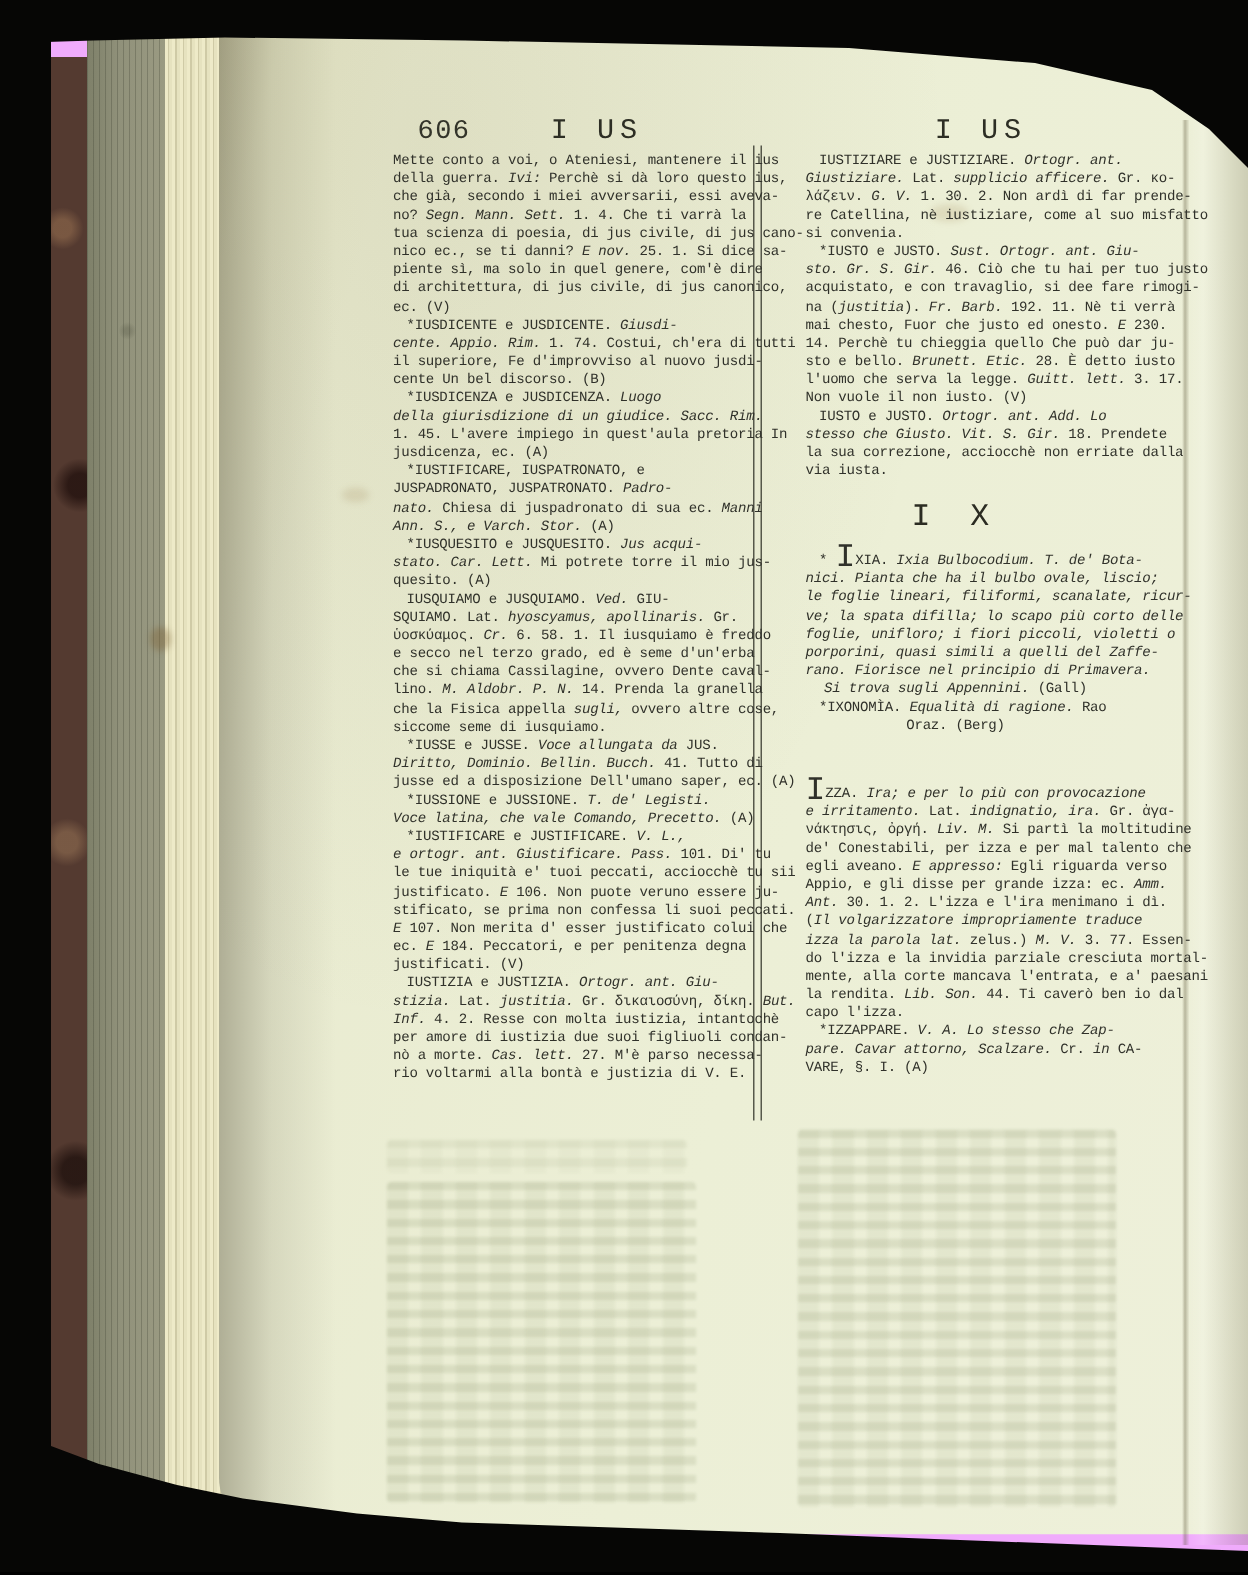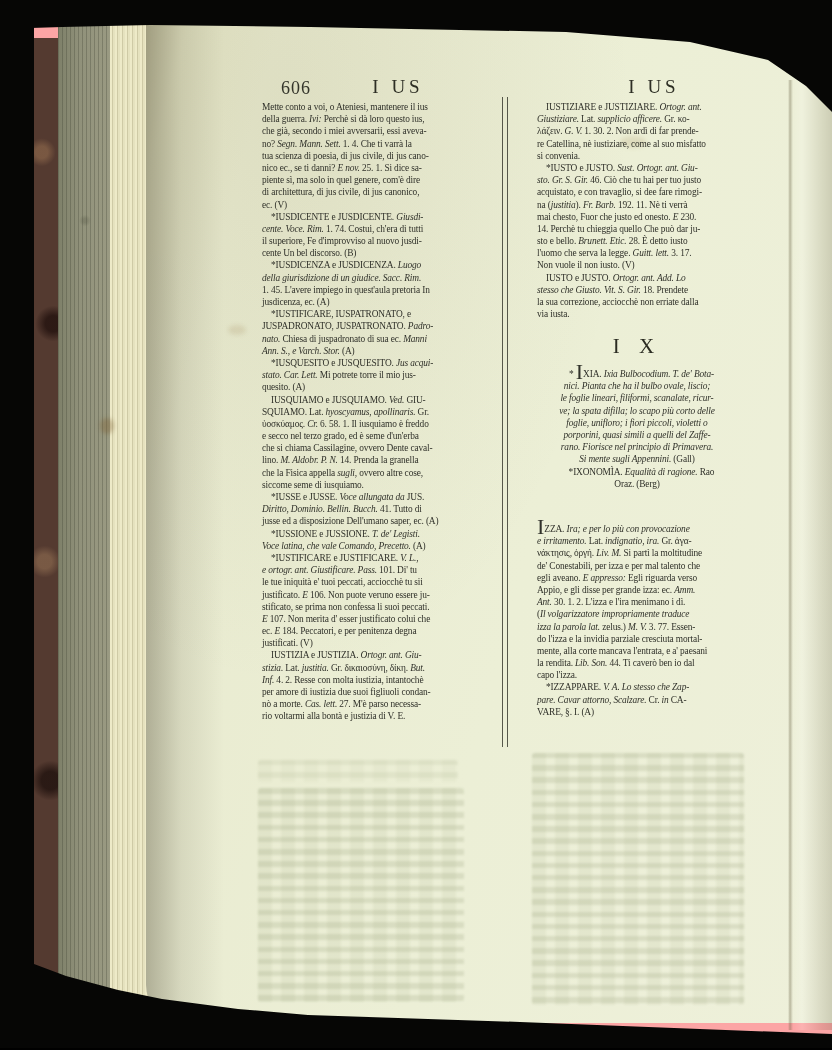--- a/index.html
+++ b/index.html
@@ -1,17 +1,17 @@
 <!DOCTYPE html>
 <html><head>
 <meta charset="utf-8">
 <style>
   html,body{margin:0;padding:0;background:#000;}
-  #canvas{position:relative;width:832px;height:1048px;background:#fca5a5;overflow:hidden;
-          font-family:Liberation Serif, serif;}
+  #canvas{position:relative;width:832px;height:1048px;background:#f0abfc;overflow:hidden;
+          font-family:Liberation Mono, monospace;}
 
   
   .cover-strip{position:absolute;left:33px;top:38px;width:29px;height:952px;
     background:
       radial-gradient(circle at 30% 12%, rgba(130,95,70,.8) 0 6px, rgba(0,0,0,0) 14px),
       radial-gradient(circle at 70% 30%, rgba(40,22,18,.9) 0 8px, rgba(0,0,0,0) 18px),
       radial-gradient(circle at 40% 55%, rgba(150,115,85,.55) 0 7px, rgba(0,0,0,0) 16px),
       radial-gradient(circle at 60% 78%, rgba(35,20,16,.85) 0 9px, rgba(0,0,0,0) 20px),
       #543a30;}
   .fore-edge{position:absolute;left:58px;top:25px;width:54px;height:978px;
@@ -109,21 +109,21 @@
       <div class="line">Mette conto a voi, o Ateniesi, mantenere il ius</div>
       <div class="line">della guerra. <i>Ivi:</i> Perchè si dà loro questo ius,</div>
       <div class="line">che già, secondo i miei avversarii, essi aveva-</div>
       <div class="line">no? <i>Segn. Mann. Sett.</i> 1. 4. Che ti varrà la</div>
       <div class="line">tua scienza di poesia, di jus civile, di jus cano-</div>
       <div class="line">nico ec., se ti danni? <i>E nov.</i> 25. 1. Si dice sa-</div>
       <div class="line">piente sì, ma solo in quel genere, com'è dire</div>
       <div class="line">di architettura, di jus civile, di jus canonico,</div>
       <div class="line">ec. (V)</div>
       <div class="line ind">*IUSDICENTE e JUSDICENTE. <i>Giusdi-</i></div>
-      <div class="line"><i>cente. Voce. Rim.</i> 1. 74. Costui, ch'era di tutti</div>
+      <div class="line"><i>cente. Appio. Rim.</i> 1. 74. Costui, ch'era di tutti</div>
       <div class="line">il superiore, Fe d'improvviso al nuovo jusdi-</div>
       <div class="line">cente Un bel discorso. (B)</div>
       <div class="line ind">*IUSDICENZA e JUSDICENZA. <i>Luogo</i></div>
       <div class="line"><i>della giurisdizione di un giudice. Sacc. Rim.</i></div>
       <div class="line">1. 45. L'avere impiego in quest'aula pretoria In</div>
       <div class="line">jusdicenza, ec. (A)</div>
       <div class="line ind">*IUSTIFICARE, IUSPATRONATO, e</div>
       <div class="line">JUSPADRONATO, JUSPATRONATO. <i>Padro-</i></div>
       <div class="line"><i>nato.</i> Chiesa di juspadronato di sua ec. <i>Manni</i></div>
       <div class="line"><i>Ann. S., e Varch. Stor.</i> (A)</div>
@@ -181,21 +181,21 @@
     </div>
   <div class="sect-head" id="sect-ix">I X</div>
   <div class="col" id="rc-ixia">
       <div class="line ind">* <span class="bigcap">I</span>XIA. <i>Ixia Bulbocodium. T. de' Bota-</i></div>
       <div class="line"><i>nici. Pianta che ha il bulbo ovale, liscio;</i></div>
       <div class="line"><i>le foglie lineari, filiformi, scanalate, ricur-</i></div>
       <div class="line"><i>ve; la spata difilla; lo scapo più corto delle</i></div>
       <div class="line"><i>foglie, unifloro; i fiori piccoli, violetti o</i></div>
       <div class="line"><i>porporini, quasi simili a quelli del Zaffe-</i></div>
       <div class="line"><i>rano. Fiorisce nel principio di Primavera.</i></div>
-      <div class="line"><i>Si mente sugli Appennini.</i> (Gall)</div>
+      <div class="line"><i>Si trova sugli Appennini.</i> (Gall)</div>
       <div class="line ind">*IXONOMÌA. <i>Equalità di ragione.</i> Rao</div>
       <div class="line">Oraz. (Berg)</div>
     </div>
   <div class="col" id="rc-izza">
       <div class="line"><span class="bigcap">I</span>ZZA. <i>Ira; e per lo più con provocazione</i></div>
       <div class="line"><i>e irritamento.</i> Lat. <i>indignatio, ira.</i> Gr. ἀγα-</div>
       <div class="line">νάκτησις, ὀργή. <i>Liv. M.</i> Si partì la moltitudine</div>
       <div class="line">de' Conestabili, per izza e per mal talento che</div>
       <div class="line">egli aveano. <i>E appresso:</i> Egli riguarda verso</div>
       <div class="line">Appio, e gli disse per grande izza: ec. <i>Amm.</i></div>

